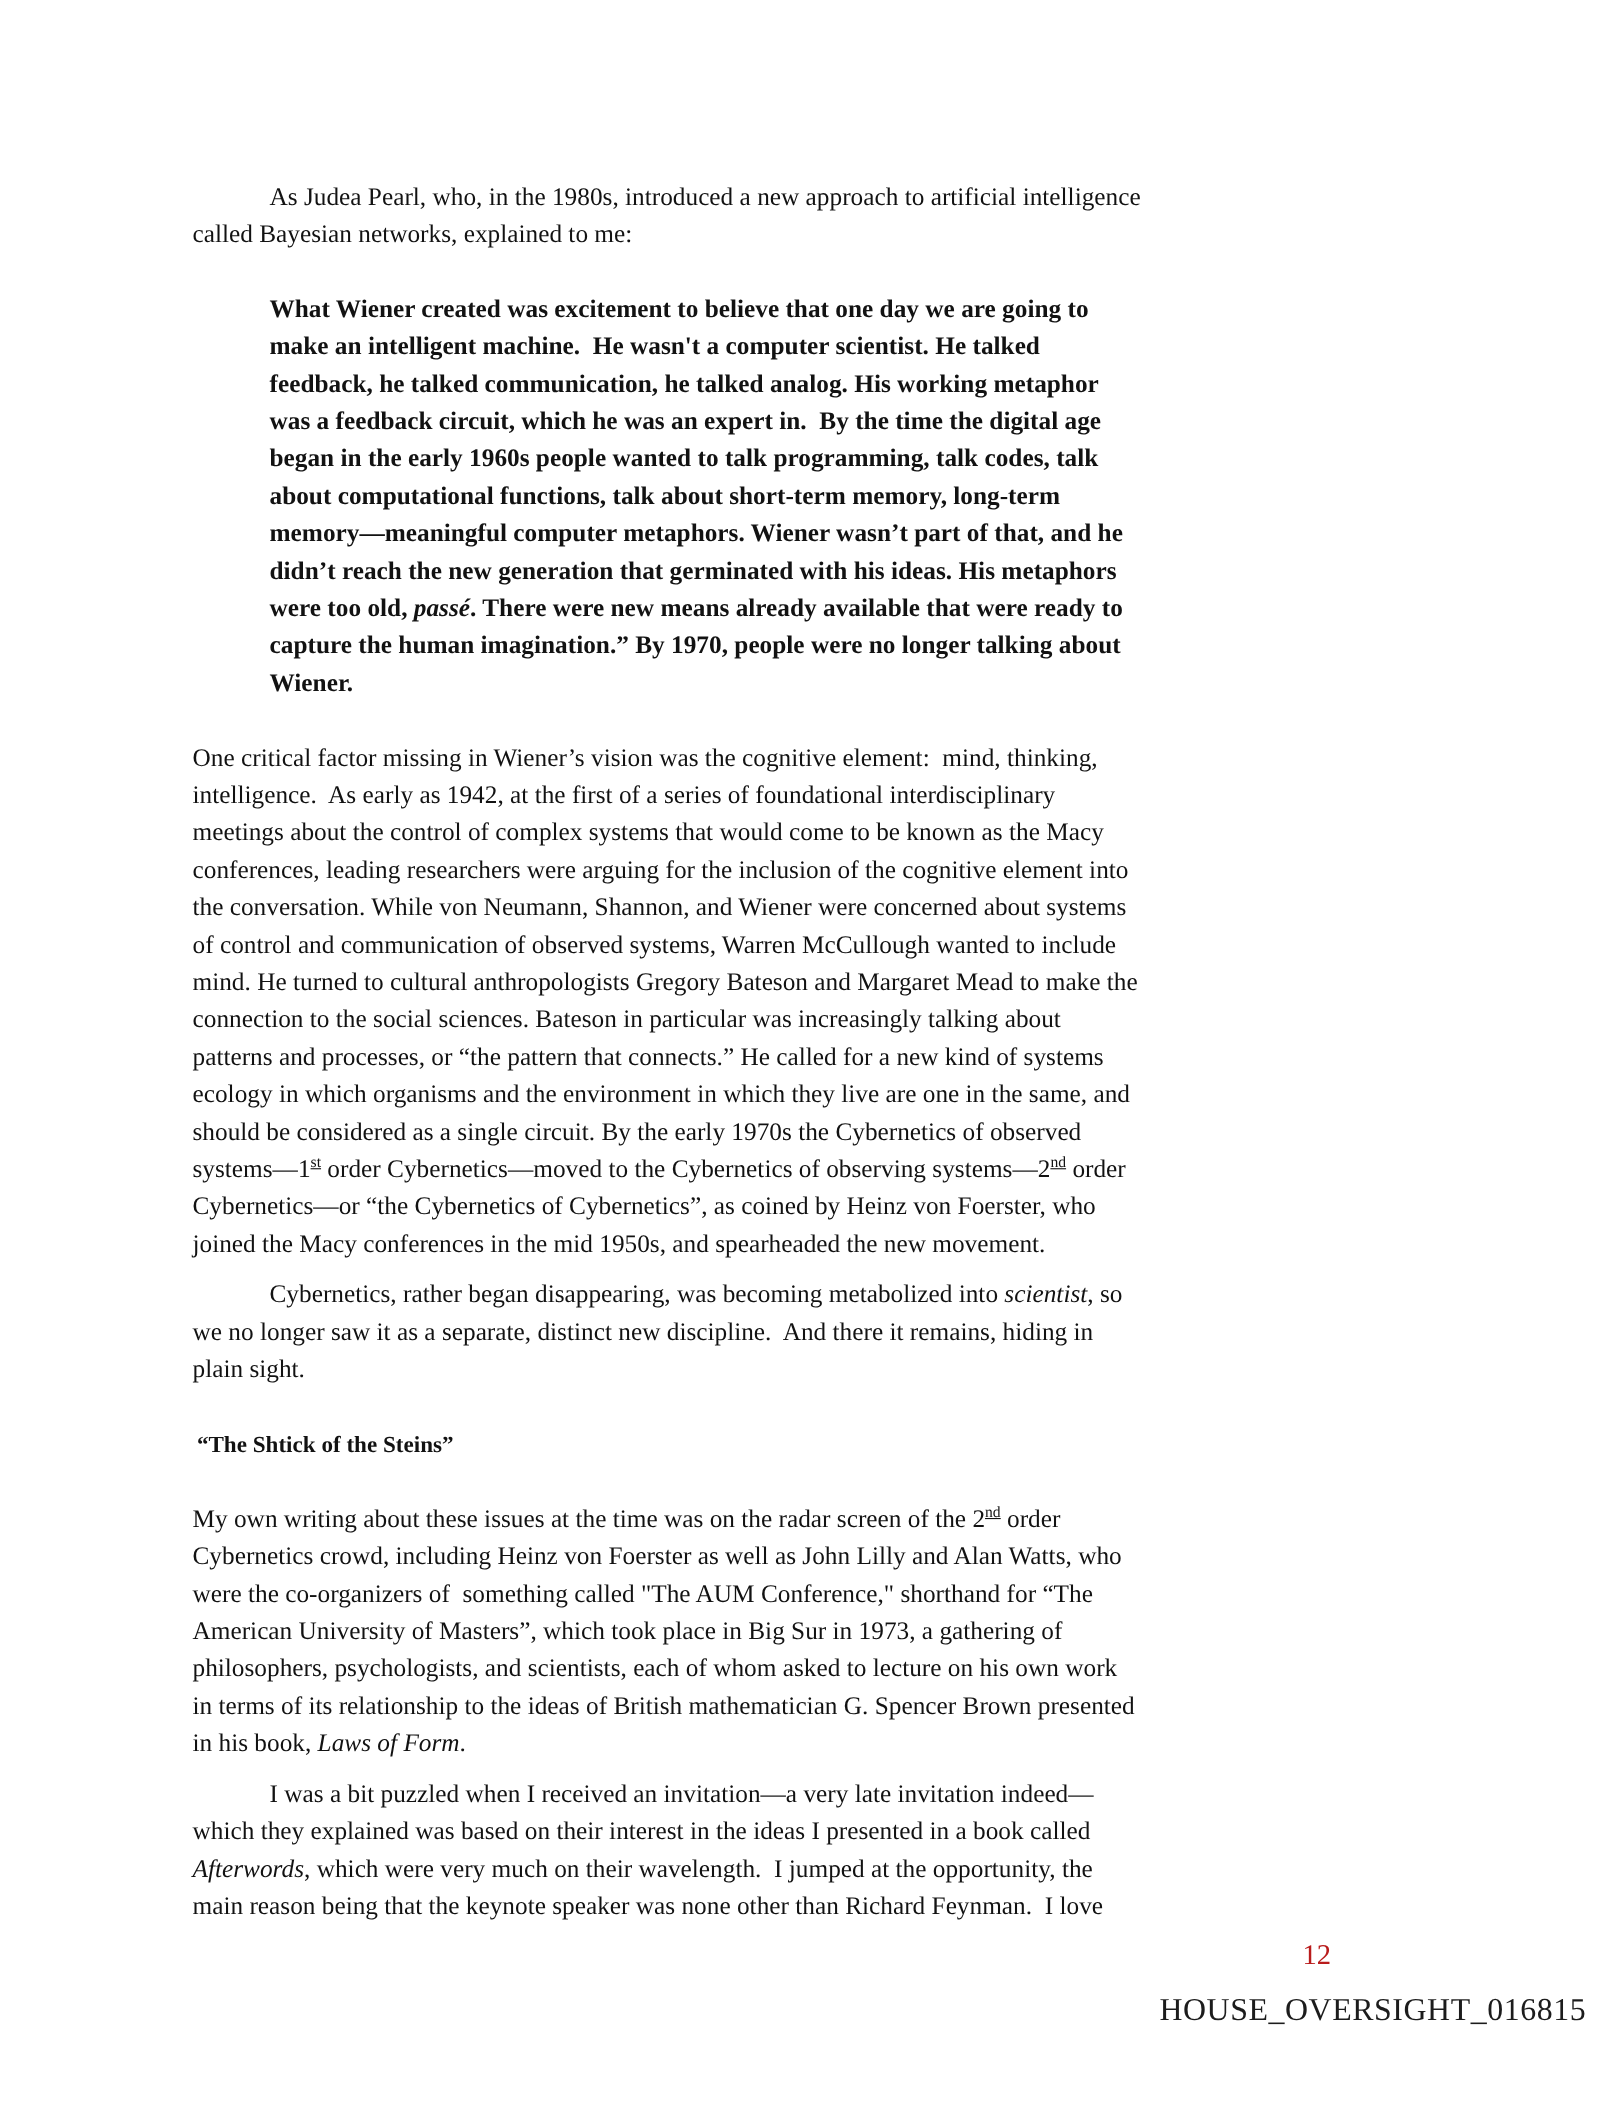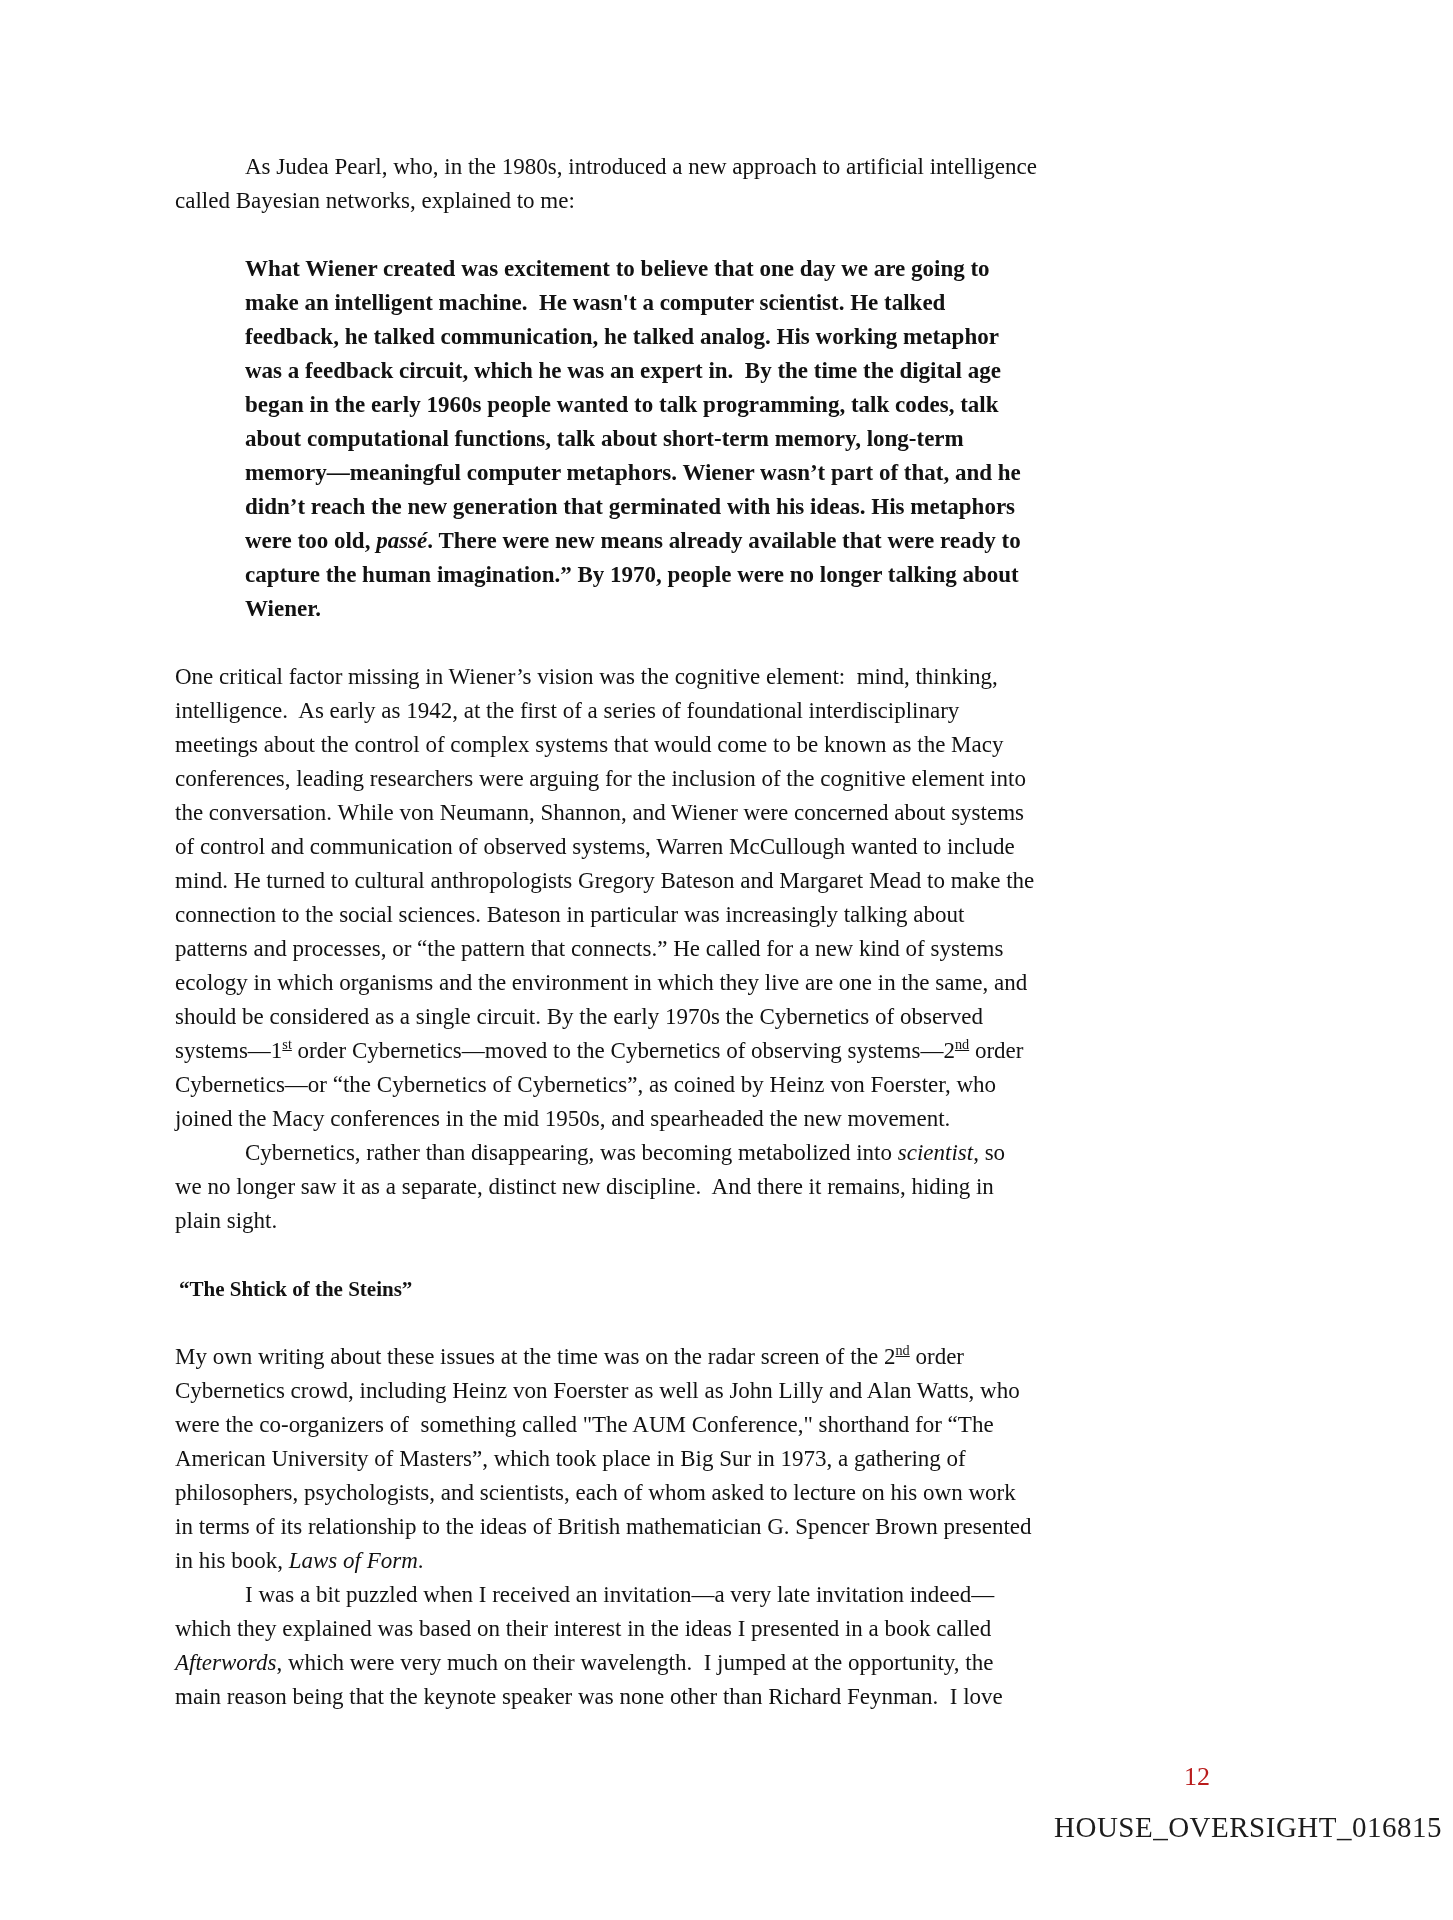--- a/index.html
+++ b/index.html
@@ -17,21 +17,21 @@
     inset: 0;
     background: #ffffff;
   }
   .content {
     position: absolute;
     left: 175px;
     top: 150px;
     width: 862px;
   }
   .para, .quote {
-    margin: 0 0 34px 0;
+    margin: 12px 0 34px 0;
     font-size: 23px;
     line-height: 34px;
     white-space: pre-wrap;
     text-align: left;
   }
   .para.indent { text-indent: 70px; }
   .para.flush { margin-bottom: 0; }
   .quote { margin-left: 70px; font-weight: bold; }
   .para em, .quote em { font-style: italic; }
   sup {
@@ -70,21 +70,21 @@
 
 <div class="page">
   <div class="content">
 
     <p class="para indent"><span>As Judea Pearl, who, in the 1980s, introduced a new approach to artificial intelligence called Bayesian networks, explained to me:</span></p>
 
     <div class="quote"><span>What Wiener created was excitement to believe that one day we are going to make an intelligent machine.  He wasn't a computer scientist. He talked feedback, he talked communication, he talked analog. His working metaphor was a feedback circuit, which he was an expert in.  By the time the digital age began in the early 1960s people wanted to talk programming, talk codes, talk about computational functions, talk about short-term memory, long-term memory—meaningful computer metaphors. Wiener wasn’t part of that, and he didn’t reach the new generation that germinated with his ideas. His metaphors were too old, </span><em>passé</em><span>. There were new means already available that were ready to capture the human imagination.” By 1970, people were no longer talking about Wiener.</span></div>
 
     <p class="para flush"><span>One critical factor missing in Wiener’s vision was the cognitive element:  mind, thinking, intelligence.  As early as 1942, at the first of a series of foundational interdisciplinary meetings about the control of complex systems that would come to be known as the Macy conferences, leading researchers were arguing for the inclusion of the cognitive element into the conversation. While von Neumann, Shannon, and Wiener were concerned about systems of control and communication of observed systems, Warren McCullough wanted to include mind. He turned to cultural anthropologists Gregory Bateson and Margaret Mead to make the connection to the social sciences. Bateson in particular was increasingly talking about patterns and processes, or “the pattern that connects.” He called for a new kind of systems ecology in which organisms and the environment in which they live are one in the same, and should be considered as a single circuit. By the early 1970s the Cybernetics of observed systems—1</span><sup>st</sup><span> order Cybernetics—moved to the Cybernetics of observing systems—2</span><sup>nd</sup><span> order Cybernetics—or “the Cybernetics of Cybernetics”, as coined by Heinz von Foerster, who joined the Macy conferences in the mid 1950s, and spearheaded the new movement.</span></p>
 
-    <p class="para indent"><span>Cybernetics, rather than disappearing, was becoming metabolized into </span><em>scientist</em><span>, so we no longer saw it as a separate, distinct new discipline.  And there it remains, hiding in plain sight.</span></p>
+    <p class="para indent"><span>Cybernetics, rather began disappearing, was becoming metabolized into </span><em>scientist</em><span>, so we no longer saw it as a separate, distinct new discipline.  And there it remains, hiding in plain sight.</span></p>
 
     <h2 class="heading">“The Shtick of the Steins”</h2>
 
     <p class="para flush"><span>My own writing about these issues at the time was on the radar screen of the 2</span><sup>nd</sup><span> order Cybernetics crowd, including Heinz von Foerster as well as John Lilly and Alan Watts, who were the co-organizers of  something called "The AUM Conference," shorthand for “The American University of Masters”, which took place in Big Sur in 1973, a gathering of philosophers, psychologists, and scientists, each of whom asked to lecture on his own work in terms of its relationship to the ideas of British mathematician G. Spencer Brown presented in his book, </span><em>Laws of Form</em><span>.</span></p>
 
     <p class="para indent"><span>I was a bit puzzled when I received an invitation—a very late invitation indeed—which they explained was based on their interest in the ideas I presented in a book called </span><em>Afterwords</em><span>, which were very much on their wavelength.  I jumped at the opportunity, the main reason being that the keynote speaker was none other than Richard Feynman.  I love</span></p>
 
   </div>
 
   <div class="page-number">12</div>

